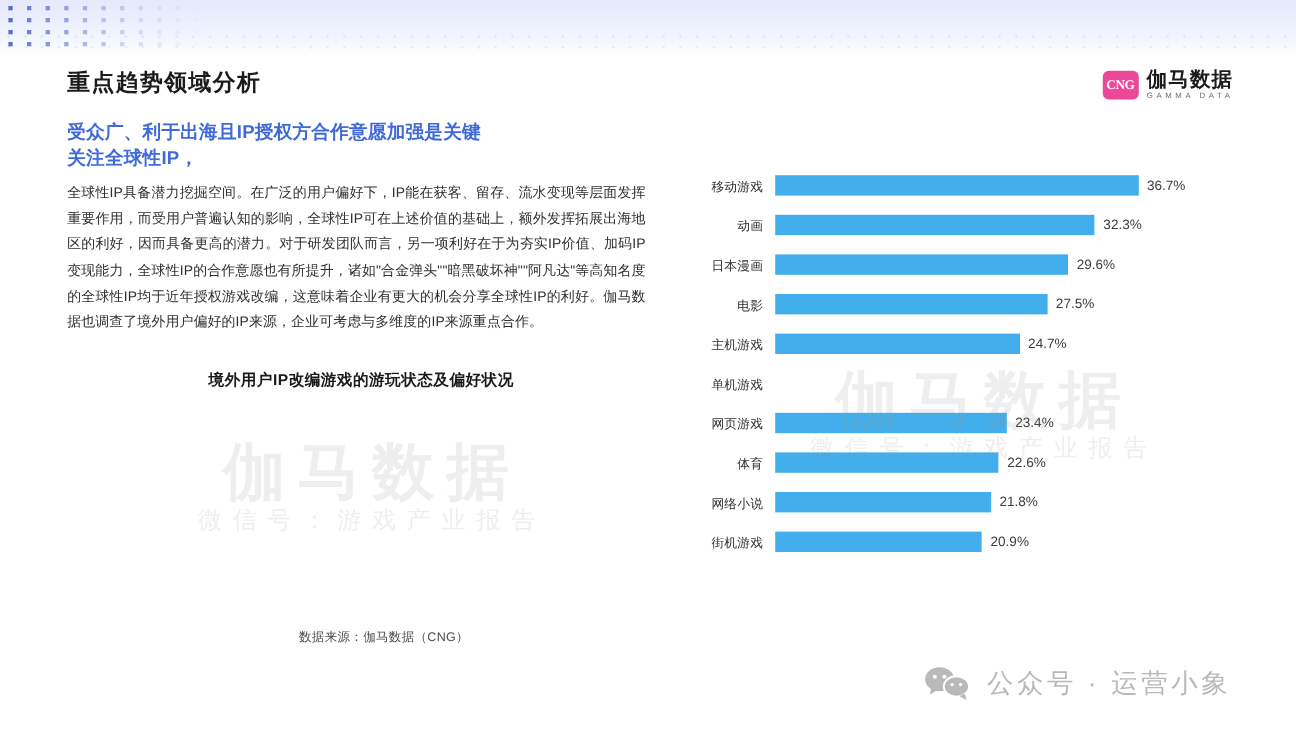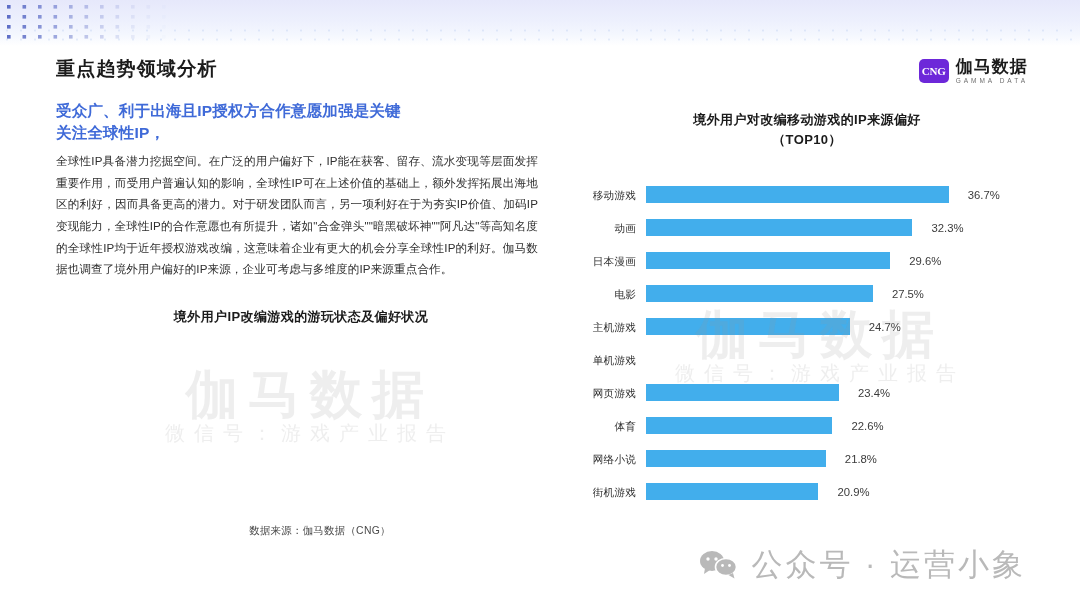--- a/index.html
+++ b/index.html
@@ -37,21 +37,21 @@
     font-size:19px; font-weight:bold; color:#1b1b1b;
     letter-spacing:1.2px;
   }
 
   
   #brand-logo{
     position:absolute; right:52px; top:58px;
     display:flex; align-items:center; gap:7px;
   }
   #cng-mark{
-    width:30px;height:24px;border-radius:5px;background:#6d28d9;
+    width:30px;height:24px;border-radius:5px;background:#ec4899;
     display:flex;align-items:center;justify-content:center;
     color:#fff;font-size:11px;font-weight:bold;letter-spacing:-.3px;
     font-family:"Liberation Serif",serif;
   }
   #brand-cn{ font-size:17px;font-weight:bold;color:#1b1b1b;letter-spacing:1px;line-height:1.05; }
   #brand-en{ font-size:6.5px;color:#6d6d6d;letter-spacing:3px;margin-top:1px; }
 
   
   #lead-heading{
     position:absolute; left:56px; top:100px; width:480px;
@@ -94,35 +94,35 @@
     line-height:1.55; letter-spacing:.4px;
   }
   #bar-rows{ margin-top:20px; }
   .bar-row{ display:flex; align-items:flex-end; height:33px; }
   .bar-label{
     width:74px; text-align:right; padding-right:10px;
     font-size:10.6px; color:#2f2f2f; letter-spacing:.2px; flex:none;
   }
   .bar-track{ flex:1; display:flex; align-items:center; }
   .bar-fill{ height:17px; background:#42aeec; }
-  .bar-value{ font-size:11.3px; color:#3b3b3b; padding-left:19px; white-space:nowrap; }
+  .bar-value{ font-size:11.3px; color:#3b3b3b; padding-left:7px; white-space:nowrap; }
 
   
   .wm{ position:absolute; pointer-events:none; user-select:none; text-align:center; }
   .wm-main{ font-size:52px; font-weight:bold; color:rgba(150,150,150,.16); letter-spacing:10px; line-height:1; }
   .wm-sub{ font-size:20px; color:rgba(150,150,150,.16); letter-spacing:9px; margin-top:0; }
   #wm-left{ left:140px; top:368px; width:340px; }
   #wm-right{ left:650px; top:308px; width:340px; }
 
   
   #wechat-watermark{
     position:absolute; right:54px; bottom:22px;
     display:flex; align-items:center; gap:12px;
   }
-  #wechat-text{ font-size:31px; color:#b9b9b9; letter-spacing:3px; }
+  #wechat-text{ font-size:22px; color:#b9b9b9; letter-spacing:3px; }
 </style>
 </head>
 <body>
 
 <div id="top-band"></div>
 <div id="band-texture"></div>
 <svg id="dot-grid">
     <rect x="7" y="5" width="3.6" height="3.6" fill="#4a5bbf" opacity="0.870"></rect>
     <rect x="22.5" y="5" width="3.6" height="3.6" fill="#4a5bbf" opacity="0.746"></rect>
     <rect x="38" y="5" width="3.6" height="3.6" fill="#4a5bbf" opacity="0.628"></rect>
@@ -204,24 +204,20 @@
 </div>
 
 <div class="wm" id="wm-left">
   <div class="wm-main">伽马数据</div>
   <div class="wm-sub">微信号：游戏产业报告</div>
 </div>
 
 <div id="source-note">数据来源：伽马数据（CNG）</div>
 
 <div id="chart-right">
-  <div id="chart-right-title">
-    <div>境外用户对改编移动游戏的IP来源偏好</div>
-    <div>（TOP10）</div>
-  </div>
   <div id="bar-rows">
       <div class="bar-row">
         <div class="bar-label">移动游戏</div>
         <div class="bar-track">
           <div class="bar-fill" style="width: 302.775px; background: rgb(66, 174, 236);"></div>
           <div class="bar-value">36.7%</div>
         </div>
       </div>
       <div class="bar-row">
         <div class="bar-label">动画</div>

